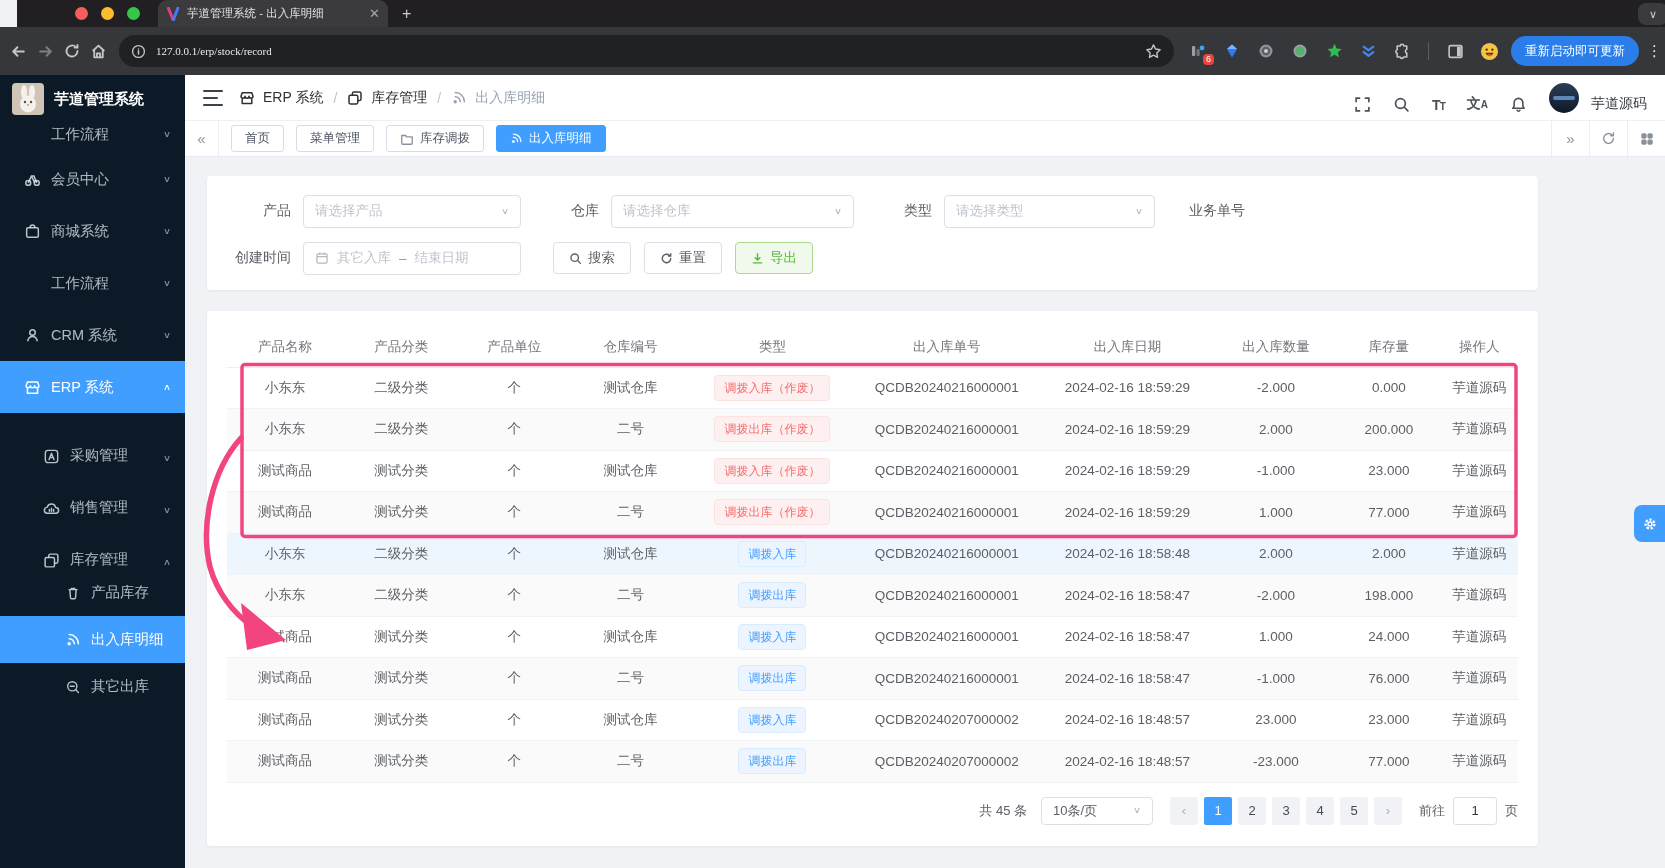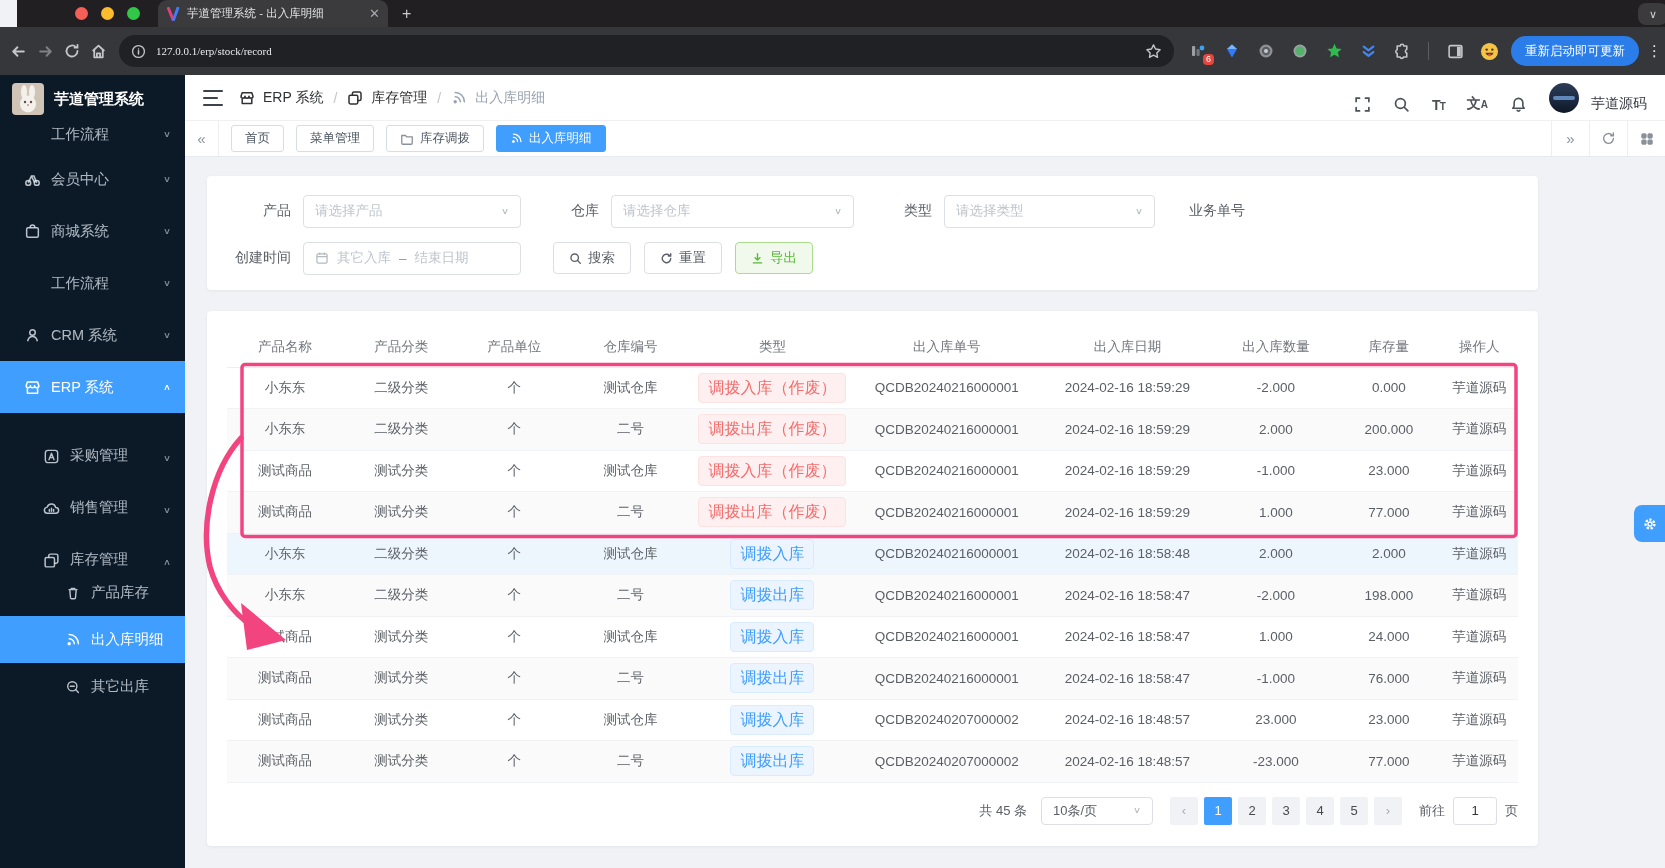--- a/index.html
+++ b/index.html
@@ -118,21 +118,21 @@
   .btn.green svg { stroke:#59b83a; }
 
   
   .table-card { height:535px; padding:16px 20px 0 20px; display:flex; flex-direction:column; }
   table { width:100%; border-collapse:collapse; table-layout:fixed; }
   th { height:40px; font-size:13.5px; font-weight:500; color:#73767d; text-align:center; border-bottom:1px solid #ebeef5; }
   td { height:41.5px; font-size:13.5px; color:#5c6066; text-align:center; border-bottom:1px solid #f0f2f5;
     white-space:nowrap; overflow:hidden; }
   tr.even td { background:#fafafa; }
   tr.hl td { background:#eef6fd; }
-  .badge { display:inline-block; font-size:16px; line-height:1; padding:6px 9px; border-radius:4px; }
+  .badge { display:inline-block; font-size:12px; line-height:1; padding:6px 9px; border-radius:4px; }
   .badge.red { color:#f56c6c; background:#fef0f0; border:1px solid #fde2e2; }
   .badge.blue { color:#409eff; background:#ecf5ff; border:1px solid #d9ecff; }
 
   
   .pagebar { margin-top:14px; display:flex; align-items:center; justify-content:flex-end; gap:14px; }
   .pg-total { font-size:13px; color:#5c6066; }
   .pg-size { width:112px; height:28px; font-size:13px; }
   .pager { display:flex; align-items:center; }
   .pg-btn { min-width:28px; height:28px; margin:0 3px; border-radius:2px; background:#f0f2f5; color:#46494e;
     font-size:13px; display:flex; align-items:center; justify-content:center; cursor:pointer; }

